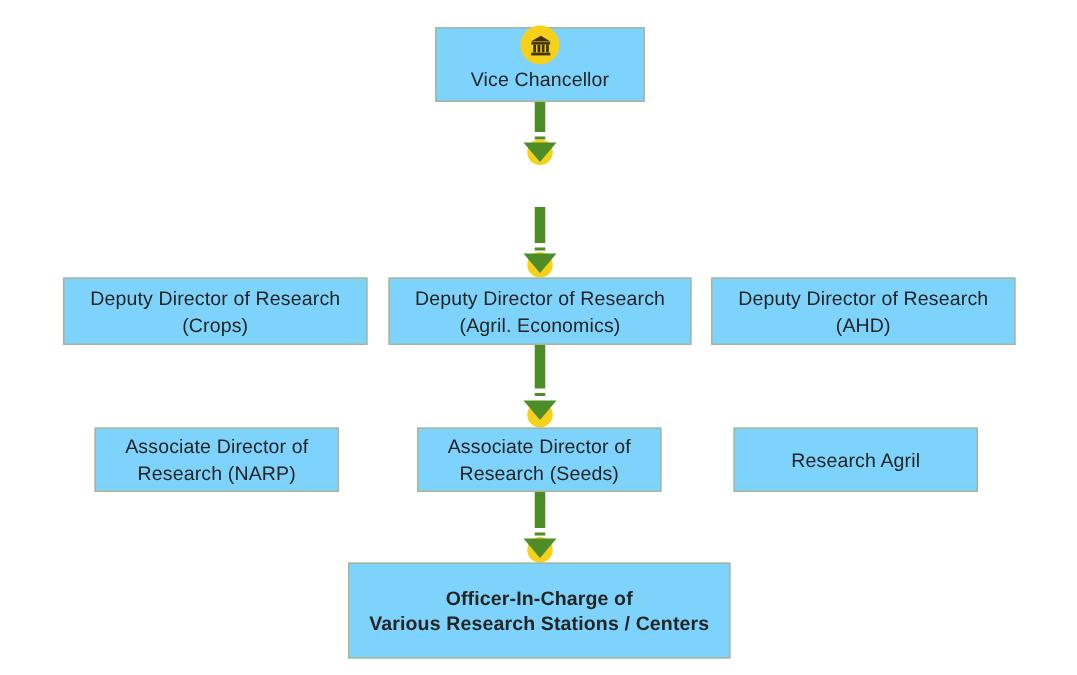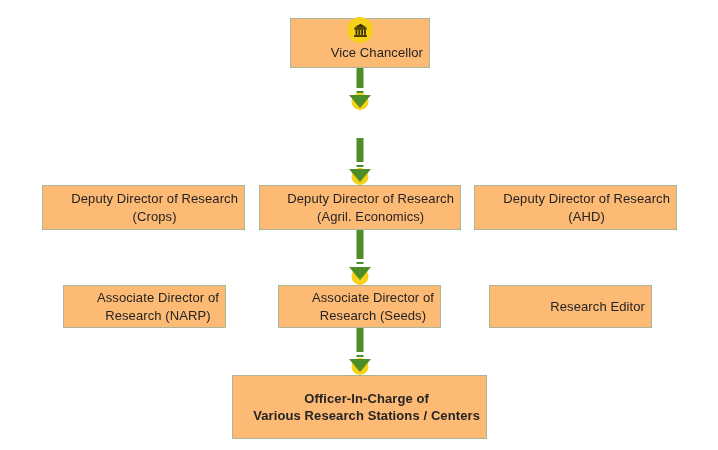--- a/index.html
+++ b/index.html
@@ -20,24 +20,24 @@
     position: relative;
     width: 718px;
     height: 450px;
   }
 
   
   .node {
     position: absolute;
     box-sizing: border-box;
     border: 1px solid #a9b698;
-    background: #fdba74;
+    background: #7dd3fc;
     display: flex;
     align-items: center;
-    justify-content: flex-end;
+    justify-content: center;
     text-align: center;
     font-size: 13px;
     line-height: 1.32;
     color: #242424;
     letter-spacing: 0.1px;
   }
   .node .node-label {
     display: block;
     white-space: pre-line;
     padding: 0 6px;
@@ -169,21 +169,21 @@
     <span class="node-label">Associate Director of
 Research (NARP)</span>
   </div>
 
   <div class="node" style="left:278px; top:285px; width:163px; height:43px;">
     <span class="node-label">Associate Director of
 Research (Seeds)</span>
   </div>
 
   <div class="node" style="left:489px; top:285px; width:163px; height:43px;">
-    <span class="node-label">Research Editor</span>
+    <span class="node-label">Research Agril</span>
   </div>
 
   <div class="connector" style="left:347px; top:328px; height:47px;">
     <div class="stem" style="height:24px;"></div>
     <div class="dash" style="top:27px;"></div>
     <div class="dot" style="bottom:0px;"></div>
     <div class="head" style="top:31px;"></div>
   </div>
 
   <div class="node bold" style="left:232px; top:375px; width:255px; height:64px;">

